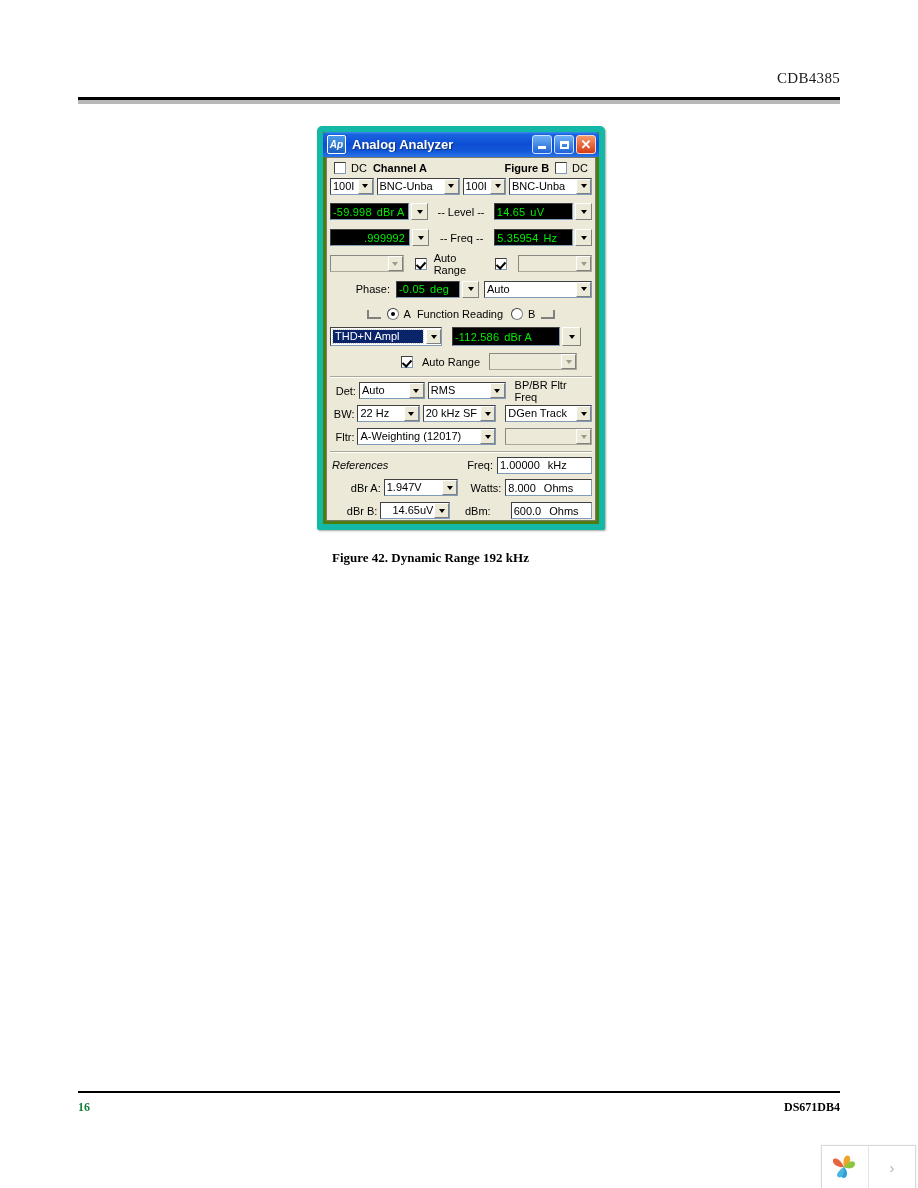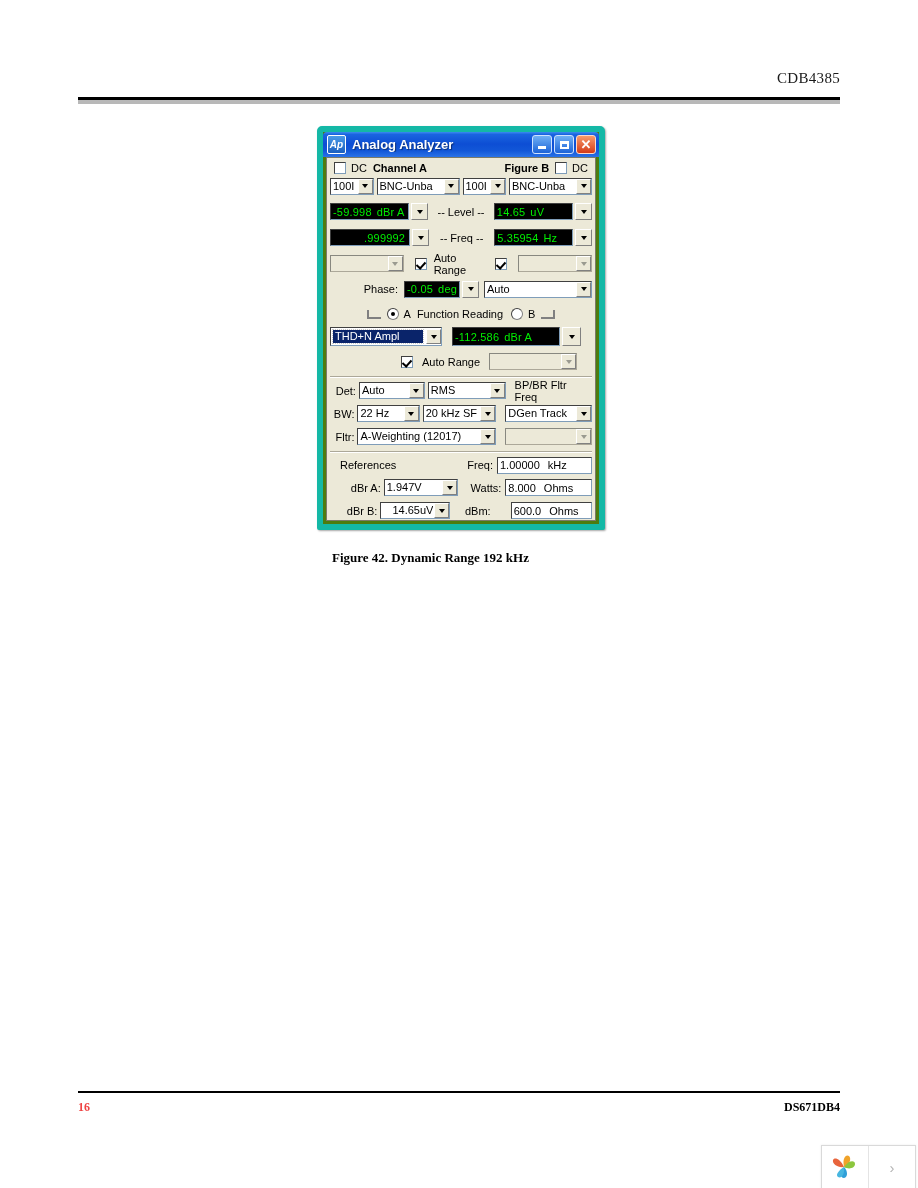--- a/index.html
+++ b/index.html
@@ -29,21 +29,21 @@
 
   
   .fig-caption {
     position:absolute; left:332px; top:550px;
     font-family:"Liberation Serif", serif;
     font-size:13px; font-weight:bold; color:#000;
   }
 
   
   .ftr-rule { position:absolute; left:78px; top:1091px; width:762px; height:0; border-top:2px solid #000; }
-  .ftr-left { position:absolute; left:78px; top:1100px; font-family:"Liberation Serif", serif; font-size:12px; font-weight:bold; color:#ef4444; }
+  .ftr-left { position:absolute; left:78px; top:1100px; font-family:"Liberation Serif", serif; font-size:12px; font-weight:bold; color:#15803d; }
   .ftr-right { position:absolute; right:78px; top:1100px; font-family:"Liberation Serif", serif; font-size:12px; font-weight:bold; color:#000; }
 
   
   .corner-widget {
     position:absolute; left:821px; top:1145px;
     width:93px; height:42px;
     background:#fff; border:1px solid #d9d9d9;
     display:flex; align-items:stretch;
     box-shadow:0 0 2px rgba(0,0,0,0.08);
   }
@@ -335,21 +335,21 @@
           <span class="ctext"></span>
           <span class="arrow-btn disabled">
               <i></i>
             </span>
         </div>
       </div>
 
       <div class="row" style="height:22px; gap:2px; margin-top:4px;">
         <span style="flex:1"></span>
         <span class="lbl" style="margin-right:4px;">Phase:</span>
-        <div class="led" style="width:56px;">
+        <div class="led" style="width:64px;">
           <span class="v">-0.05</span>
           <span class="u">deg</span>
         </div>
         <div class="drop-btn">
             <i></i>
           </div>
         <div class="combo" style="width:108px; margin-left:3px;">
           <span class="ctext">Auto</span>
           <span class="arrow-btn">
               <i></i>
@@ -449,21 +449,21 @@
           <span class="arrow-btn disabled">
               <i></i>
             </span>
         </div>
       </div>
 
       <div class="sep-line" style="margin-top:4px;"></div>
 
       <div>
         <div class="row" style="height:20px;">
-          <span class="lbl" style="margin-left:10px;">References</span>
+          <span class="lbl" style="margin-left:2px;font-style:italic;">References</span>
           <span style="flex:1"></span>
           <span class="lbl" style="margin-right:4px;">Freq:</span>
           <div class="tfield" style="width:95px;">
             <span>1.00000</span>
             <span class="u2">kHz</span>
           </div>
         </div>
 
         <div class="row" style="height:21px; margin-top:2px;">
           <span class="lbl" style="width:56px; text-align:right; margin-right:3px;">dBr A:</span>

